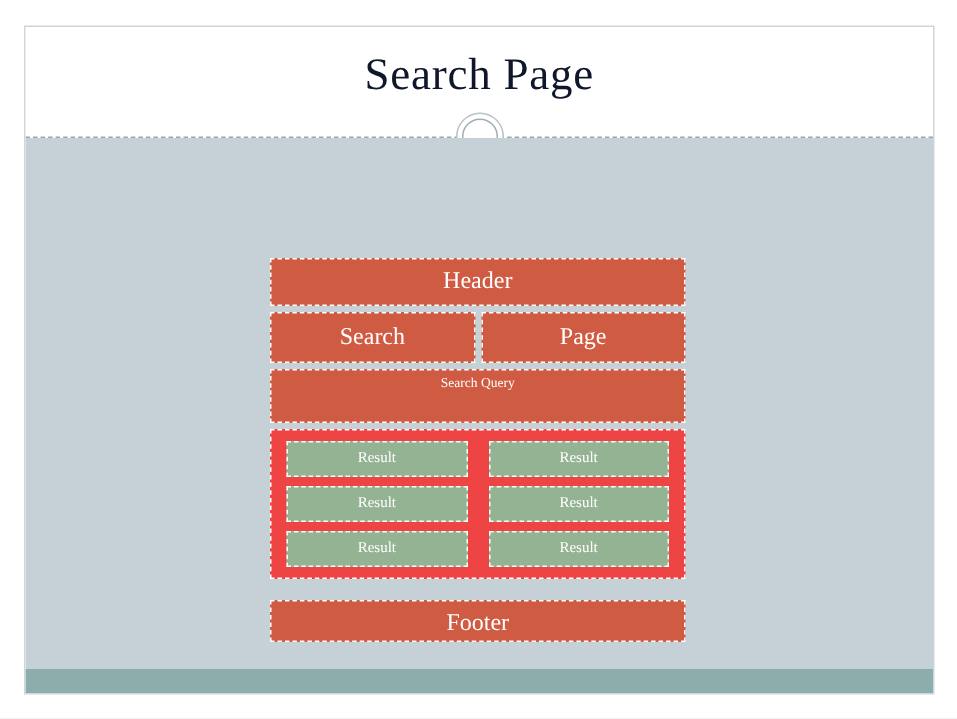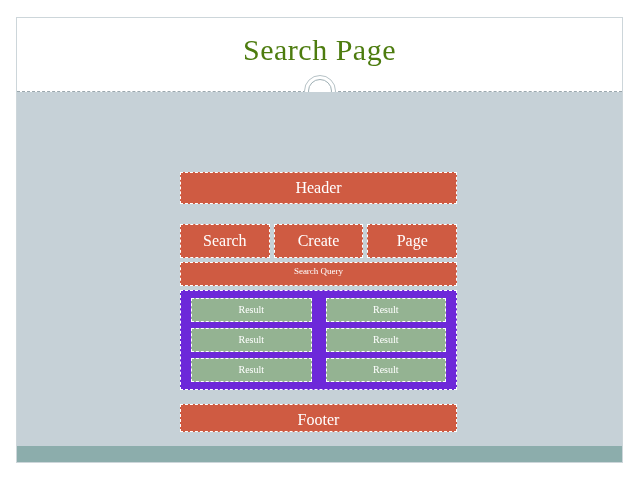--- a/index.html
+++ b/index.html
@@ -39,21 +39,21 @@
   .page-title {
     position: absolute;
     left: 0;
     top: 15px;
     width: 100%;
     text-align: center;
     font-family: "Liberation Serif", serif;
     font-size: 30px;
     font-weight: 400;
     letter-spacing: 0.5px;
-    color: #4d7c0f;
+    color: #0f172a;
     white-space: nowrap;
   }
 
   
   .divider {
     position: absolute;
     left: 0;
     top: 73px;
     width: 100%;
     height: 0;
@@ -118,44 +118,44 @@
     box-sizing: border-box;
     color: #ffffff;
     text-align: center;
     font-family: "Liberation Serif", serif;
   }
 
   .header-box {
     height: 32px;
     line-height: 30px;
     font-size: 16px;
-    margin-bottom: 20px;
+    margin-bottom: 4px;
   }
 
   .nav-row {
     display: flex;
     gap: 4px;
     margin-bottom: 4px;
   }
   .nav-box {
     flex: 1 1 0;
     height: 34px;
     line-height: 32px;
     font-size: 16px;
   }
 
   .query-box {
-    height: 24px;
+    height: 36px;
     line-height: 16px;
     font-size: 9px;
     margin-bottom: 4px;
   }
 
   .results-panel {
-    background: #6d28d9;
+    background: #ef4444;
     border: 1px dashed #ffffff;
     box-sizing: border-box;
     padding: 7px 10px;
     margin-bottom: 14px;
   }
   .results-grid {
     display: grid;
     grid-template-columns: 1fr 1fr;
     gap: 6px 14px;
   }
@@ -191,21 +191,20 @@
   <div class="ring-inner"></div>
 
   <div class="body-area">
 
     <div class="wireframe">
 
       <div class="box header-box">Header</div>
 
       <div class="nav-row">
         <div class="box nav-box">Search</div>
-        <div class="box nav-box">Create</div>
         <div class="box nav-box">Page</div>
       </div>
 
       <div class="box query-box">Search Query</div>
 
       <div class="results-panel">
         <div class="results-grid">
           <div class="result-box">Result</div>
           <div class="result-box">Result</div>
           <div class="result-box">Result</div>

